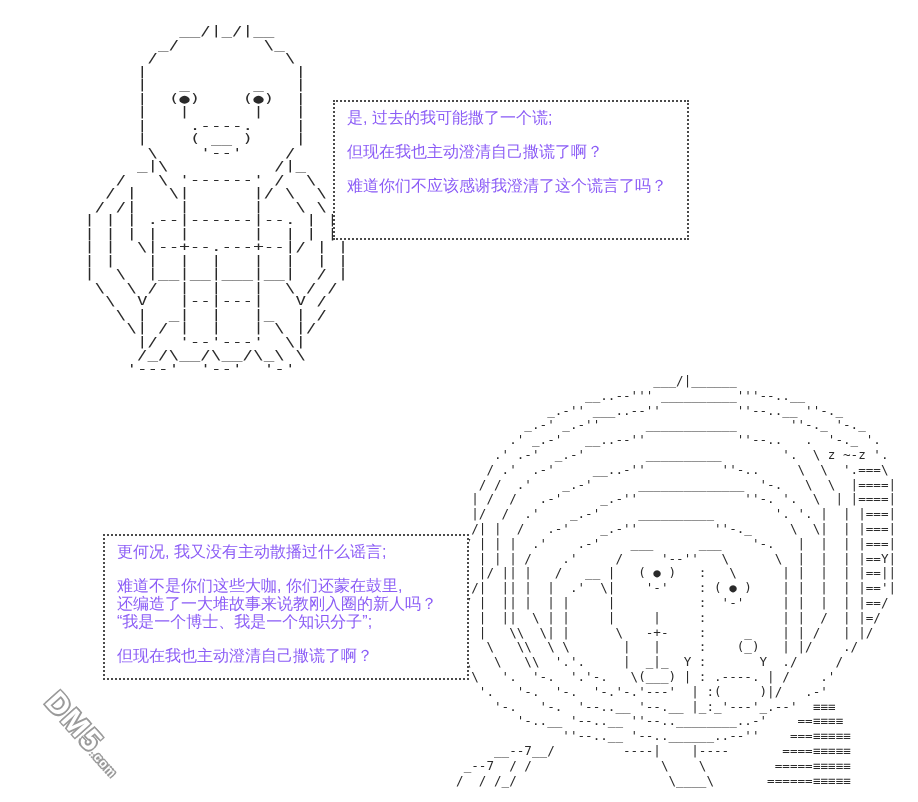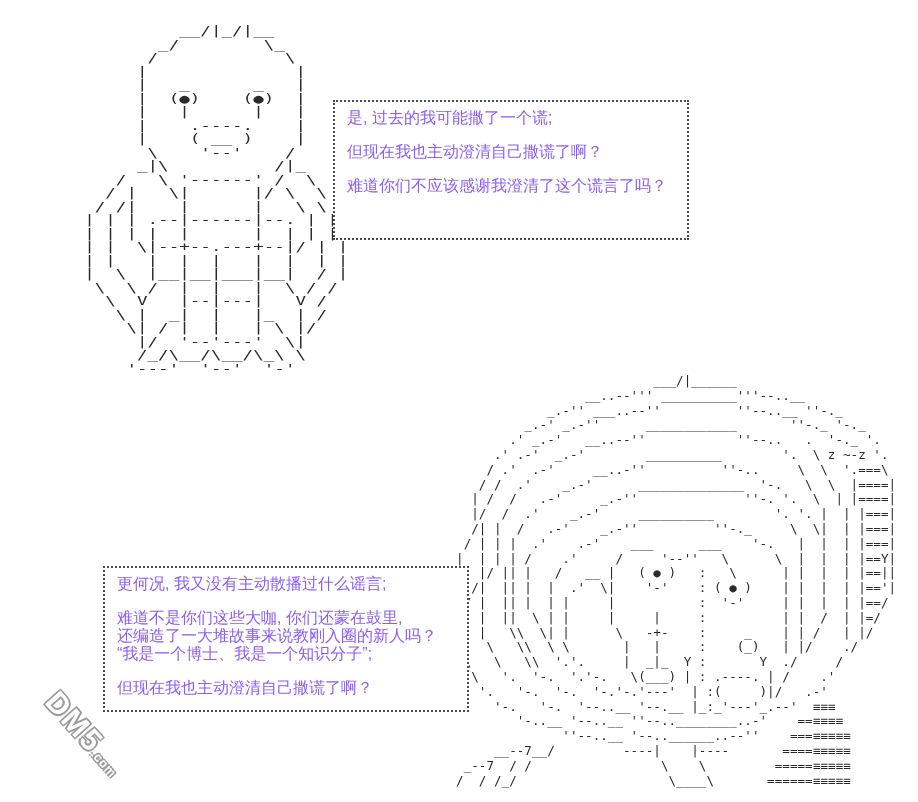--- a/index.html
+++ b/index.html
@@ -12,21 +12,21 @@
     position:absolute;margin:0;white-space:pre;
     font-family:"DejaVu Sans Mono",monospace;color:#2a2a2a;
   }
   .aa1{left:26px;top:24px;font-size:13px;line-height:13.5px;transform:scale(1.35,1);transform-origin:0 0}
   .aa2{left:366px;top:374px;font-size:12px;line-height:14.8px;transform:scale(1.05,1);transform-origin:0 0}
   .bubble{
     position:absolute;background:#ffffff;border:2px dotted #4a4a4a;
     padding:7px 12px;color:#8b5cf6;font-size:16px;line-height:18px;
   }
   .bubble1{left:296px;top:100px;width:356px;height:140px}
-  .bubble2{left:66px;top:566px;width:366px;height:146px}
+  .bubble2{left:66px;top:534px;width:366px;height:146px}
   .bline{height:18px;white-space:nowrap;overflow:hidden}
   .bgap{height:16px}
   .watermark{
     position:absolute;left:4px;top:696px;
     transform:rotate(48deg);transform-origin:24px 20px;
     font-family:"Liberation Sans",sans-serif;font-weight:bold;letter-spacing:2px;
     color:#ffffff;
     text-shadow:-1.5px -1.5px 0 #9a9a9a, 1.5px -1.5px 0 #9a9a9a,
                 -1.5px 1.5px 0 #9a9a9a, 1.5px 1.5px 0 #9a9a9a, 0 0 2px #9a9a9a;
     white-space:nowrap;

